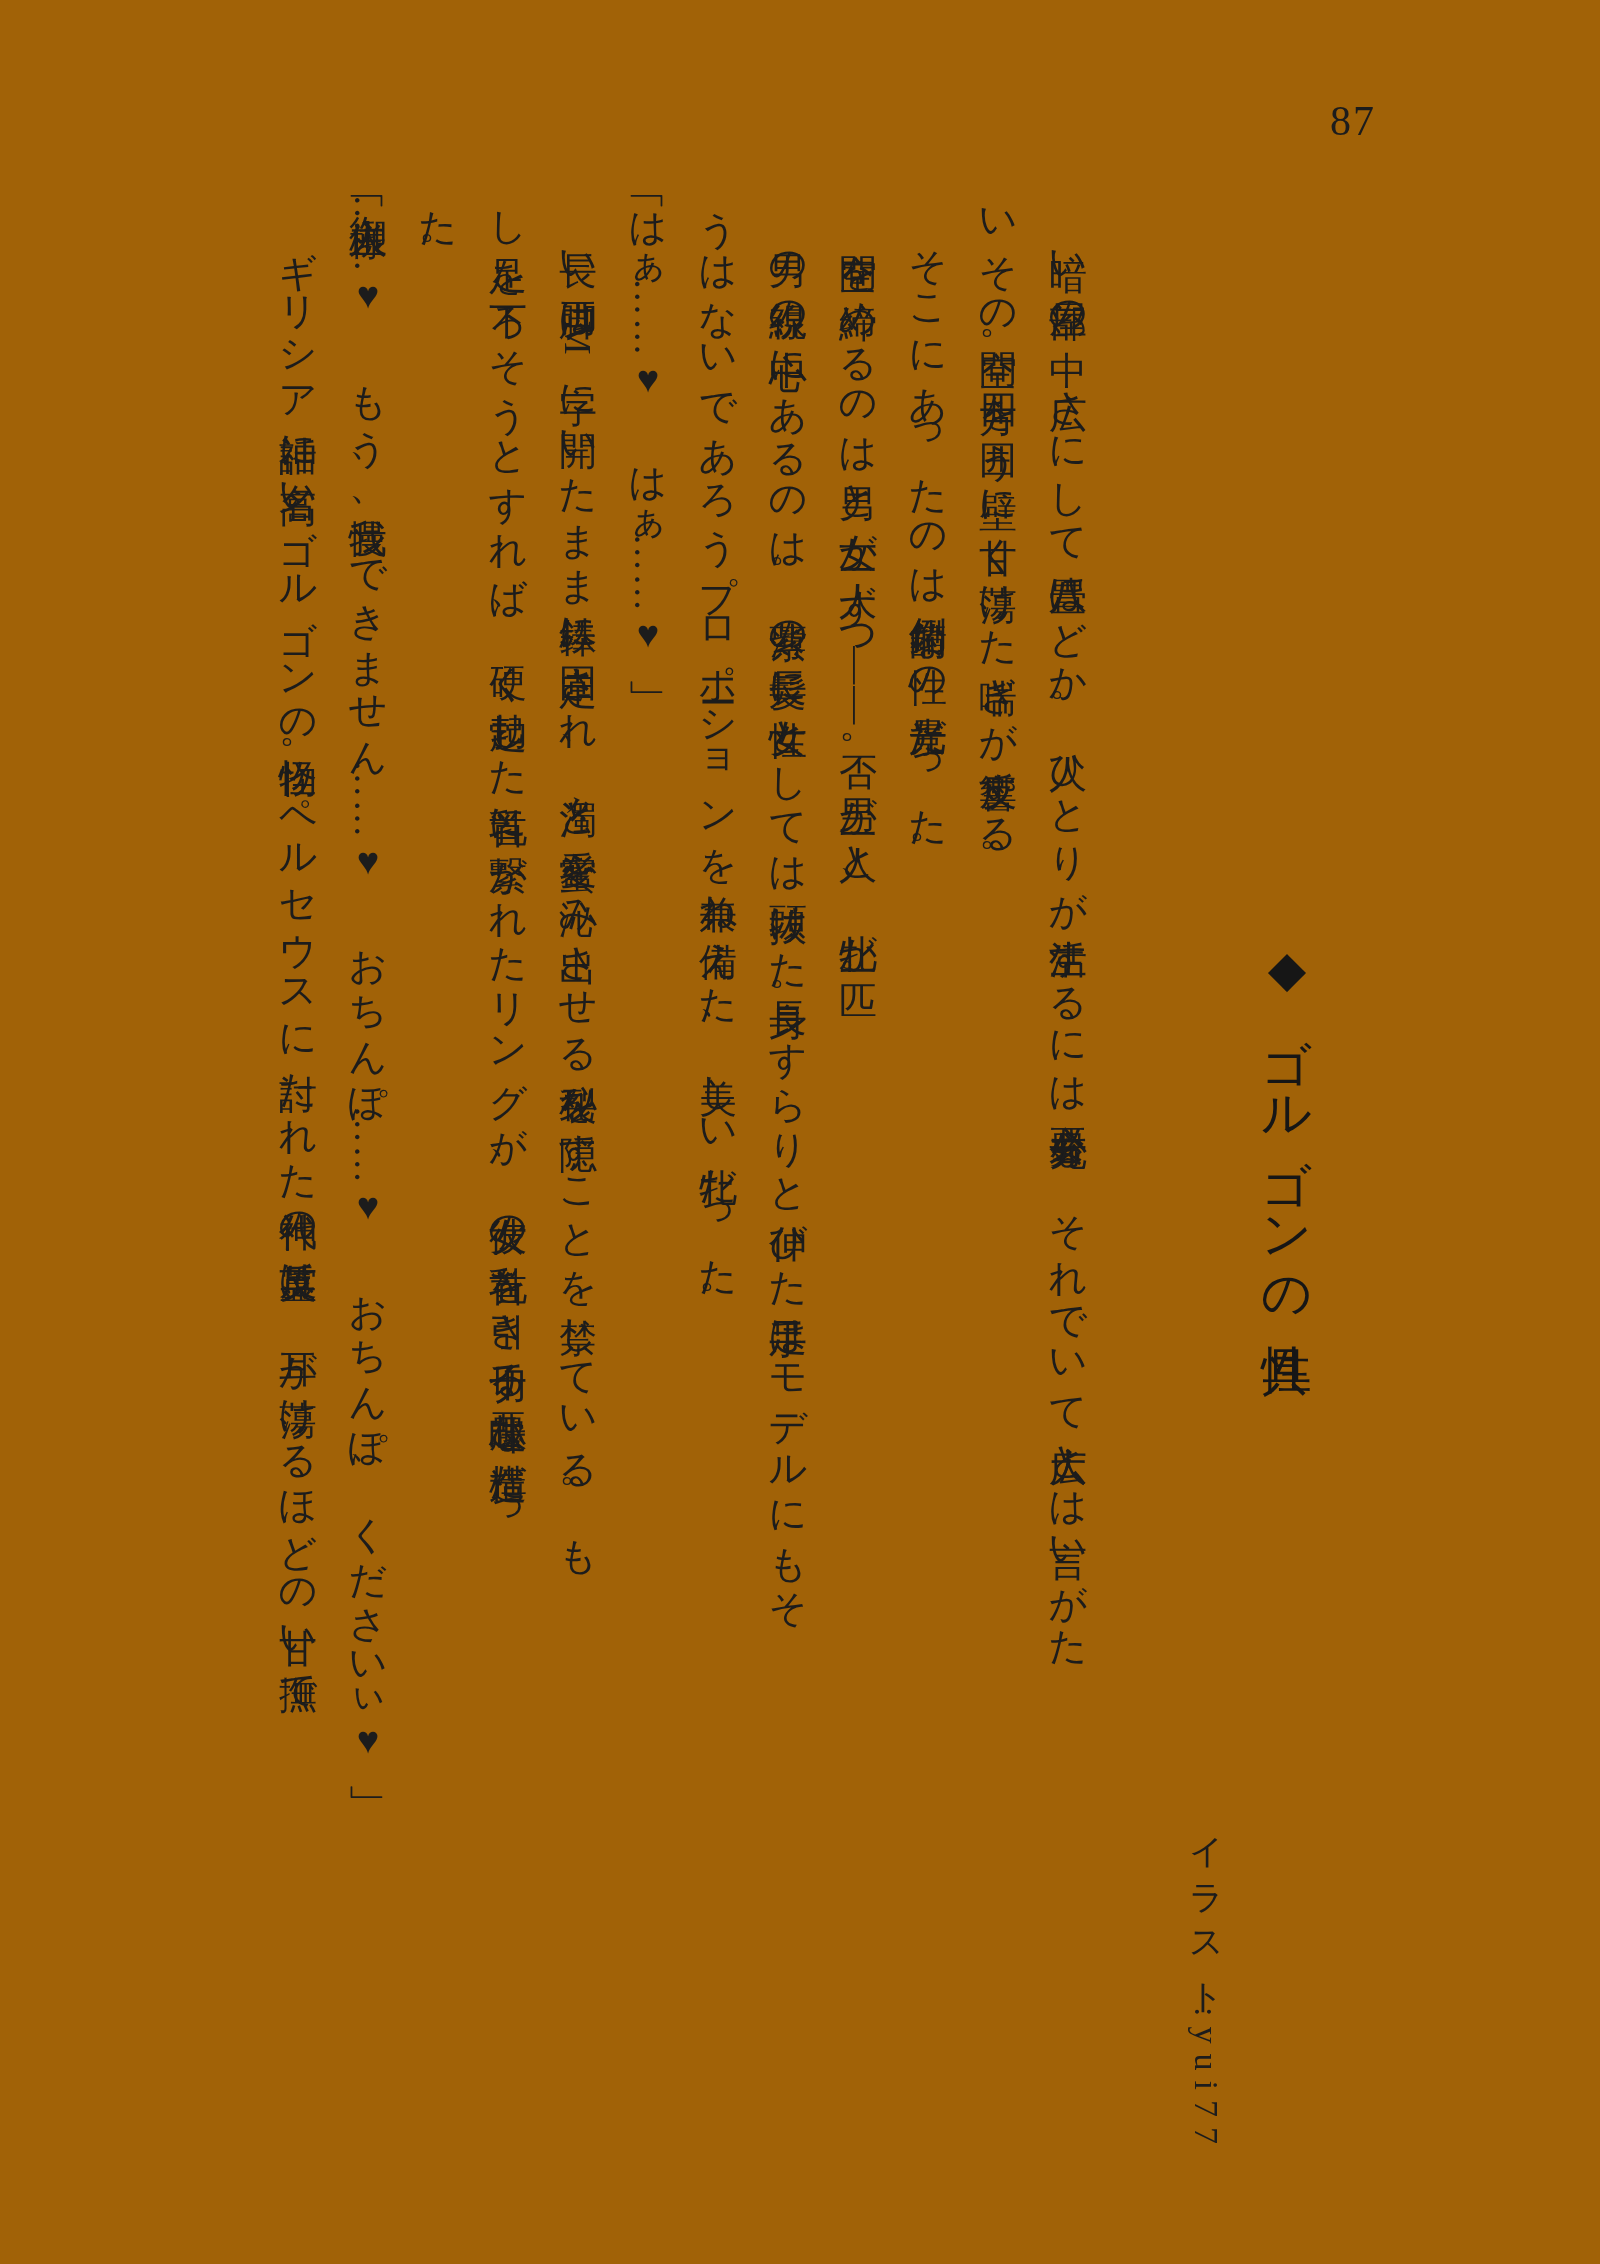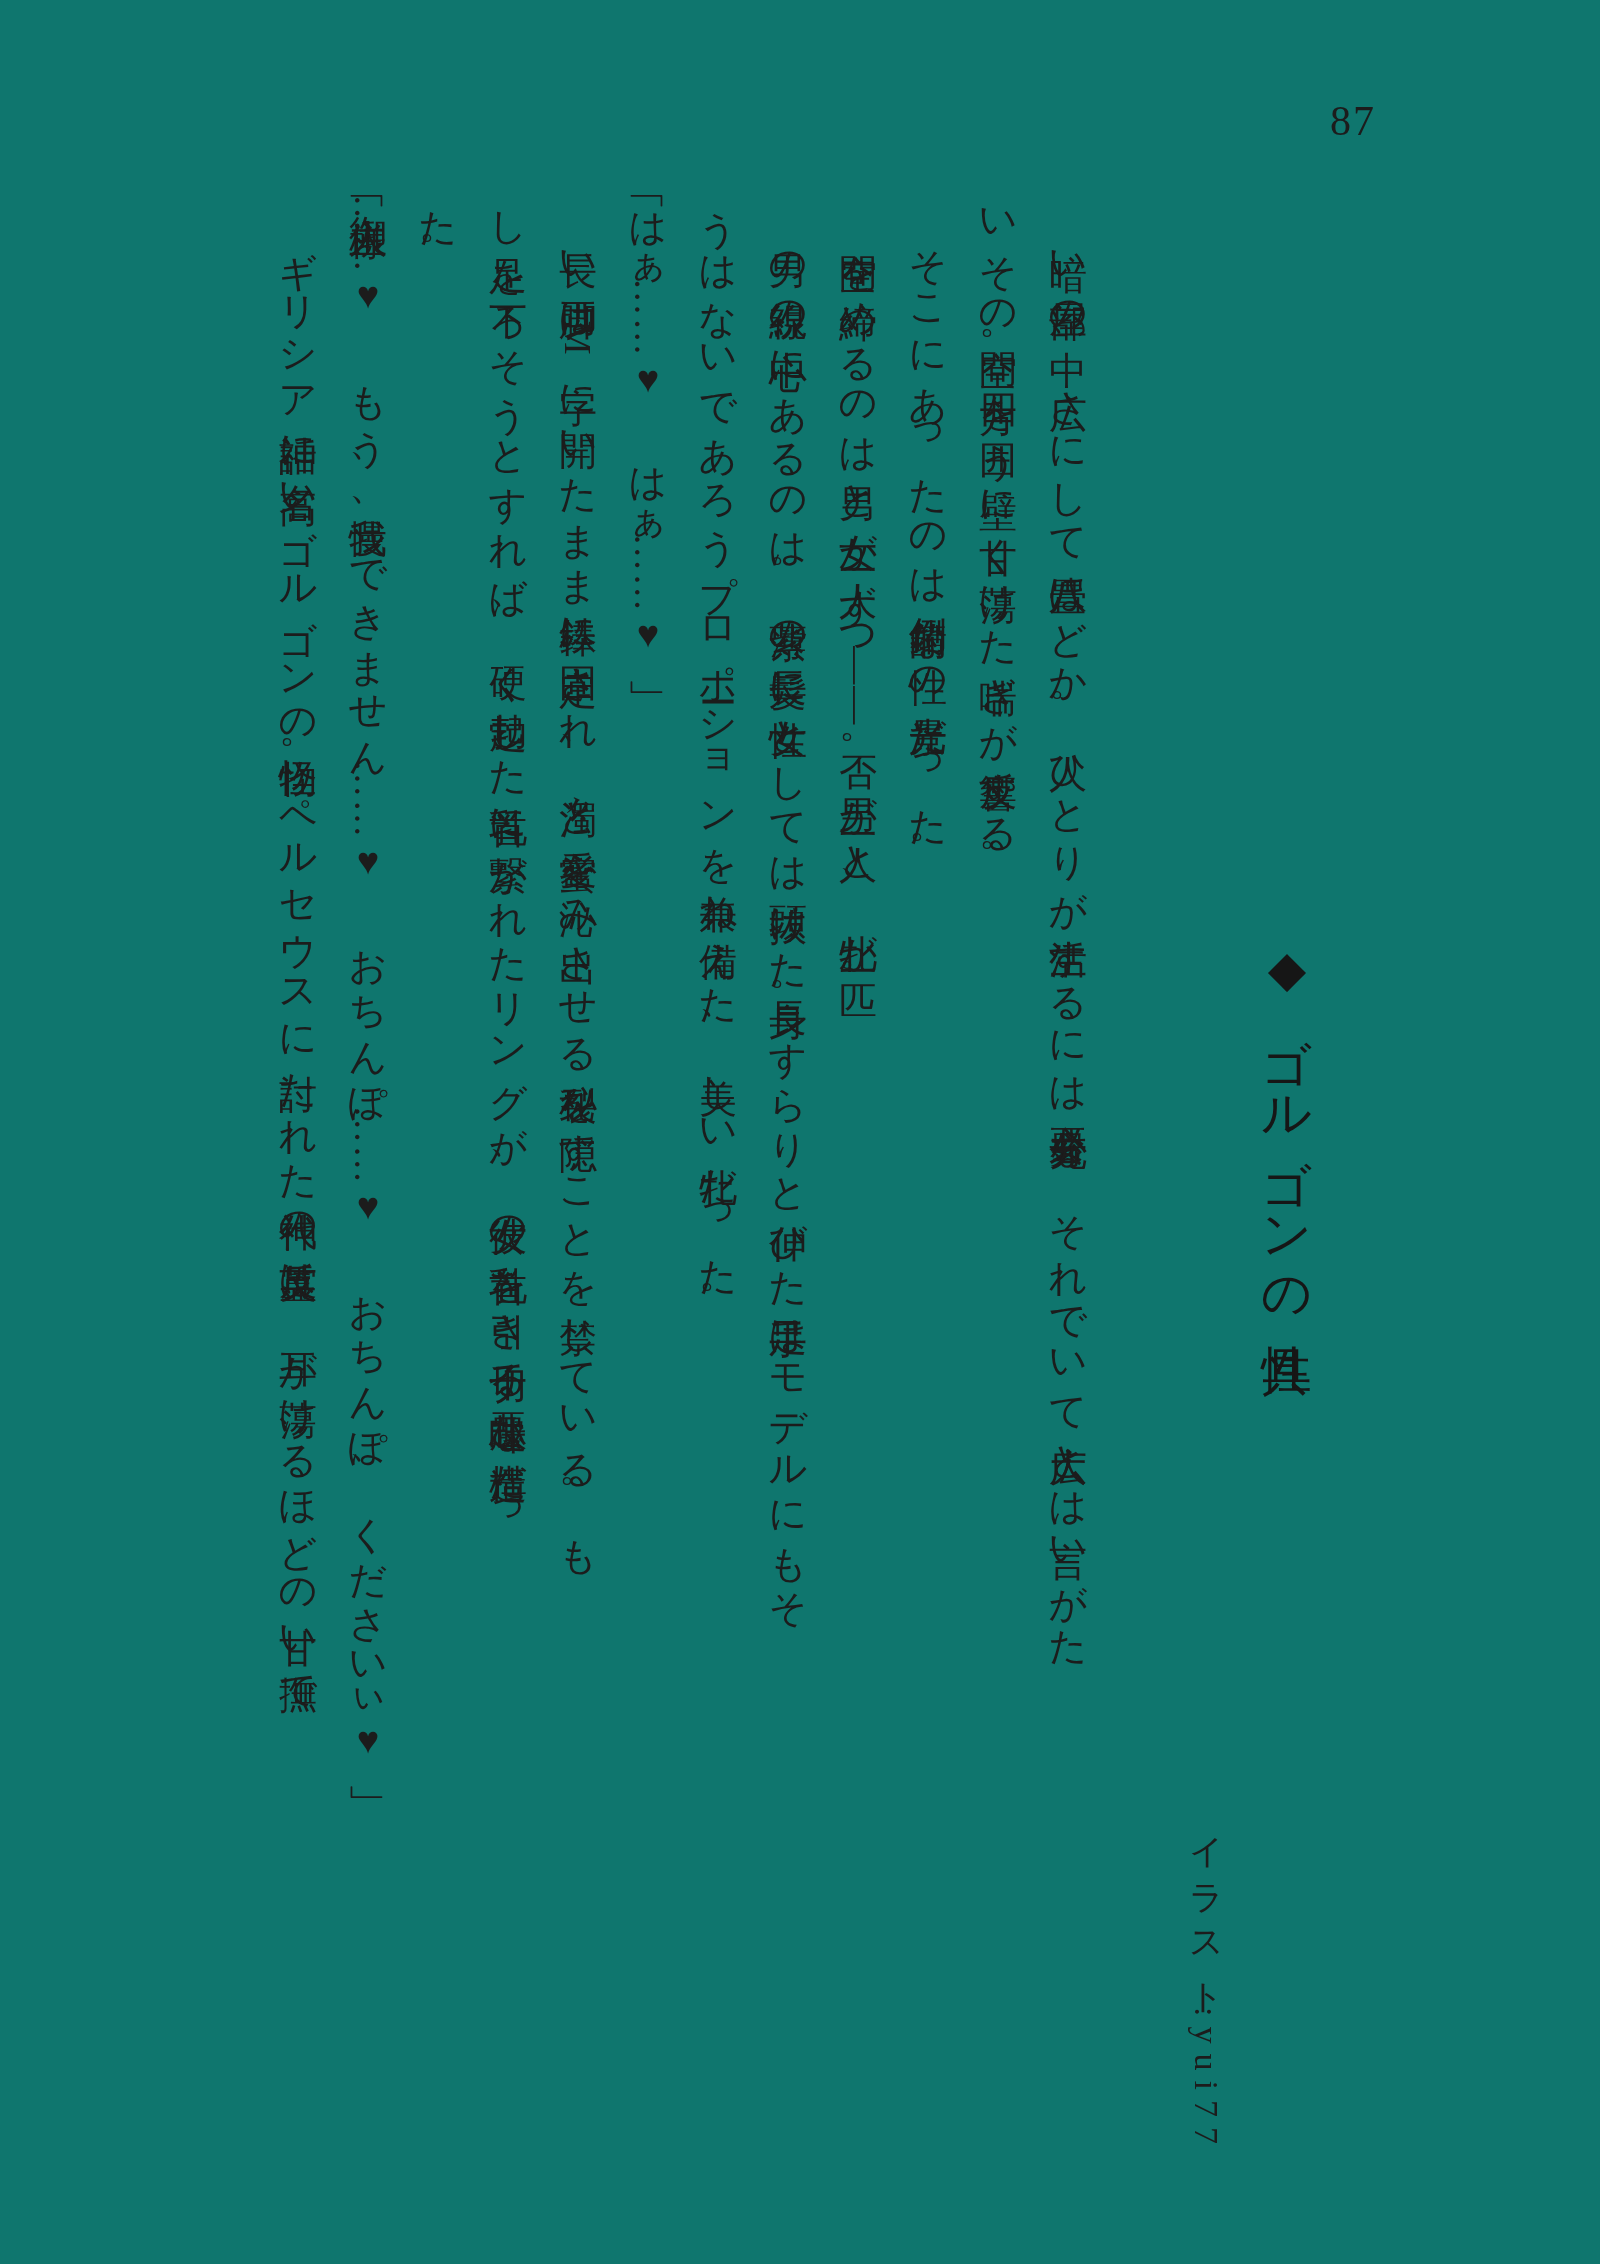--- a/index.html
+++ b/index.html
@@ -6,21 +6,21 @@
   html, body {
     margin: 0;
     padding: 0;
     background: #e8e8e6;
   }
   .page {
     position: relative;
     width: 1600px;
     height: 2264px;
     margin: 0 auto;
-    background: #0f766e;
+    background: #a16207;
     color: #1c1c1c;
     font-family: "Liberation Serif", "DejaVu Serif", serif;
     overflow: hidden;
   }
   
   .folio {
     position: absolute;
     left: 1330px;
     top: 100px;
     font-size: 42px;

